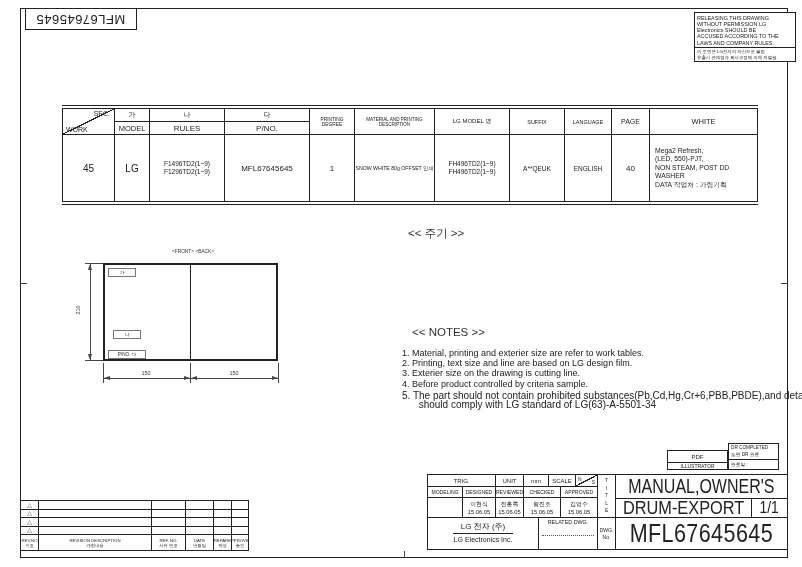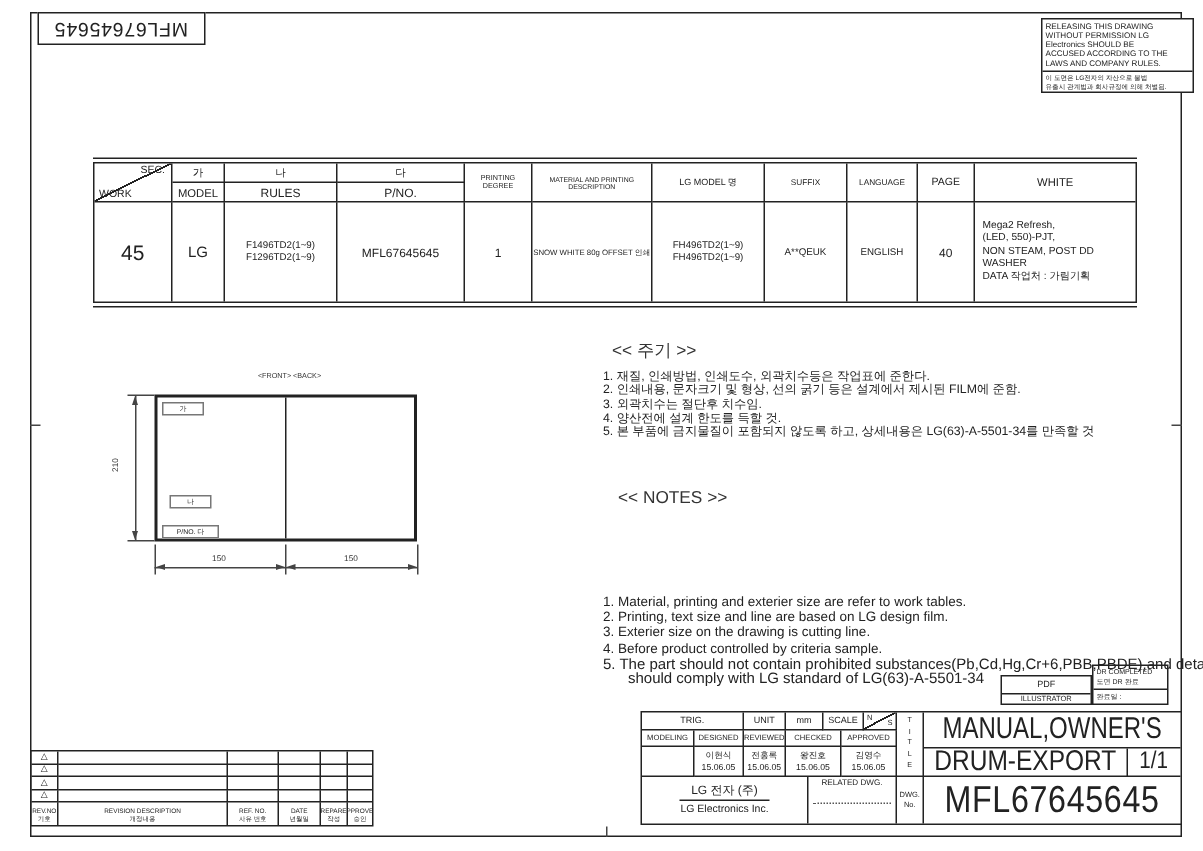--- a/index.html
+++ b/index.html
@@ -109,21 +109,21 @@
       <div class="wtc" style="grid-area:1/4/2/5;font-size:7px;">다</div>
       <div class="wtc" style="grid-area:2/4/3/5;font-size:8px;">P/NO.</div>
       <div class="wtc" style="grid-area:1/5/3/6;font-size:4.8px;">PRINTING DEGREE</div>
       <div class="wtc" style="grid-area:1/6/3/7;font-size:4.6px;">MATERIAL AND PRINTING DESCRIPTION</div>
       <div class="wtc" style="grid-area:1/7/3/8;font-size:6px;">LG MODEL 명</div>
       <div class="wtc" style="grid-area:1/8/3/9;font-size:5.5px;">SUFFIX</div>
       <div class="wtc" style="grid-area:1/9/3/10;font-size:5.5px;">LANGUAGE</div>
       <div class="wtc" style="grid-area:1/10/3/11;font-size:7px;">PAGE</div>
       <div class="wtc nbr" style="grid-area:1/11/3/12;font-size:7.5px;">WHITE</div>
 
-      <div class="wtc nbb" style="grid-area:3/1/4/2;font-size:14px;text-align:center;">45</div>
+      <div class="wtc nbb" style="grid-area:3/1/4/2;font-size:10px;text-align:center;">45</div>
       <div class="wtc nbb" style="grid-area:3/2/4/3;font-size:10px;">LG</div>
       <div class="wtc nbb preline" style="grid-area:3/3/4/4;font-size:6.5px;line-height:8px;">F1496TD2(1~9)
 F1296TD2(1~9)</div>
       <div class="wtc nbb" style="grid-area:3/4/4/5;font-size:8px;">MFL67645645</div>
       <div class="wtc nbb" style="grid-area:3/5/4/6;font-size:8px;">1</div>
       <div class="wtc nbb" style="grid-area:3/6/4/7;font-size:5.2px;">SNOW WHITE 80g OFFSET 인쇄</div>
       <div class="wtc nbb preline" style="grid-area:3/7/4/8;font-size:6.5px;line-height:8px;">FH496TD2(1~9)
 FH496TD2(1~9)</div>
       <div class="wtc nbb" style="grid-area:3/8/4/9;font-size:6.5px;">A**QEUK</div>
       <div class="wtc nbb" style="grid-area:3/9/4/10;font-size:6.5px;">ENGLISH</div>
@@ -162,30 +162,23 @@
   <div class="line" style="left:278px;top:363px;width:1px;height:20px;"></div>
   <div class="line" style="left:103px;top:378px;width:175px;height:1px;"></div>
   <div class="arr" style="left:104px;top:376px;border-top:2.5px solid transparent;border-bottom:2.5px solid transparent;border-right:6px solid var(--ink2);"></div>
   <div class="arr" style="left:184px;top:376px;border-top:2.5px solid transparent;border-bottom:2.5px solid transparent;border-left:6px solid var(--ink2);"></div>
   <div class="arr" style="left:191px;top:376px;border-top:2.5px solid transparent;border-bottom:2.5px solid transparent;border-right:6px solid var(--ink2);"></div>
   <div class="arr" style="left:272px;top:376px;border-top:2.5px solid transparent;border-bottom:2.5px solid transparent;border-left:6px solid var(--ink2);"></div>
   <div class="dim-label" style="left:128px;top:370px;width:36px;background:#fff;">150</div>
   <div class="dim-label" style="left:216px;top:370px;width:36px;background:#fff;">150</div>
 
   <div class="note-title" style="left:408px;top:226px;">&lt;&lt; 주기 &gt;&gt;</div>
-  <div class="abs" style="left:402px;top:246px;width:392px;">
-    <div class="note-item">1. 재질, 인쇄방법, 인쇄도수, 외곽치수등은 작업표에 준한다.</div>
-    <div class="note-item">2. 인쇄내용, 문자크기 및 형상, 선의 굵기 등은 설계에서 제시된 FILM에 준함.</div>
-    <div class="note-item">3. 외곽치수는 절단후 치수임.</div>
-    <div class="note-item">4. 양산전에 설계 한도를 득할 것.</div>
-    <div class="note-item">5. 본 부품에 금지물질이 포함되지 않도록 하고, 상세내용은 LG(63)-A-5501-34를 만족할 것</div>
-  </div>
 
   <div class="note-title" style="left:412px;top:326px;">&lt;&lt; NOTES &gt;&gt;</div>
-  <div class="abs" style="left:402px;top:348px;width:392px;margin-top:48px;">
+  <div class="abs" style="left:402px;top:348px;width:392px;">
     <div class="note-item-en">1. Material, printing and exterier size are refer to work tables.</div>
     <div class="note-item-en">2. Printing, text size and line are based on LG design film.</div>
     <div class="note-item-en">3. Exterier size on the drawing is cutting line.</div>
     <div class="note-item-en">4. Before product controlled by criteria sample.</div>
     <div class="note-item-en small">5. The part should not contain prohibited substances(Pb,Cd,Hg,Cr+6,PBB,PBDE),and details
       should comply with LG standard of LG(63)-A-5501-34</div>
   </div>
 
   <div class="abs" id="rev">
     <div class="rv tri" style="grid-area:1/1/2/2;">△</div>

